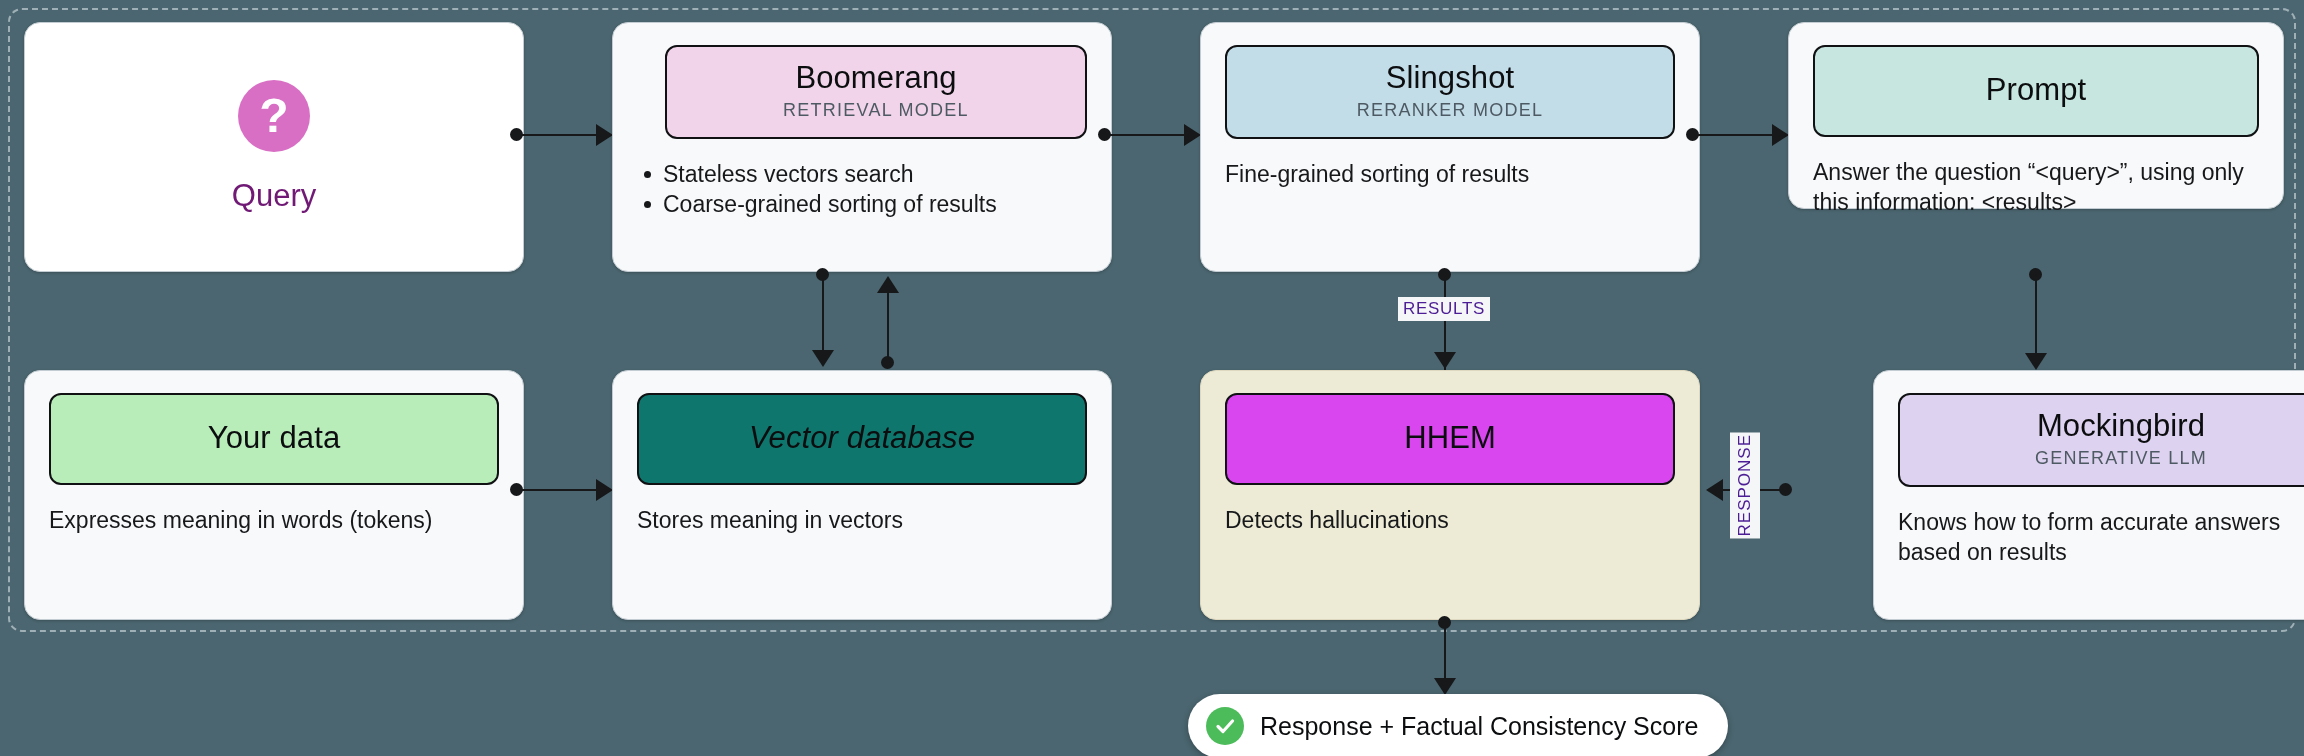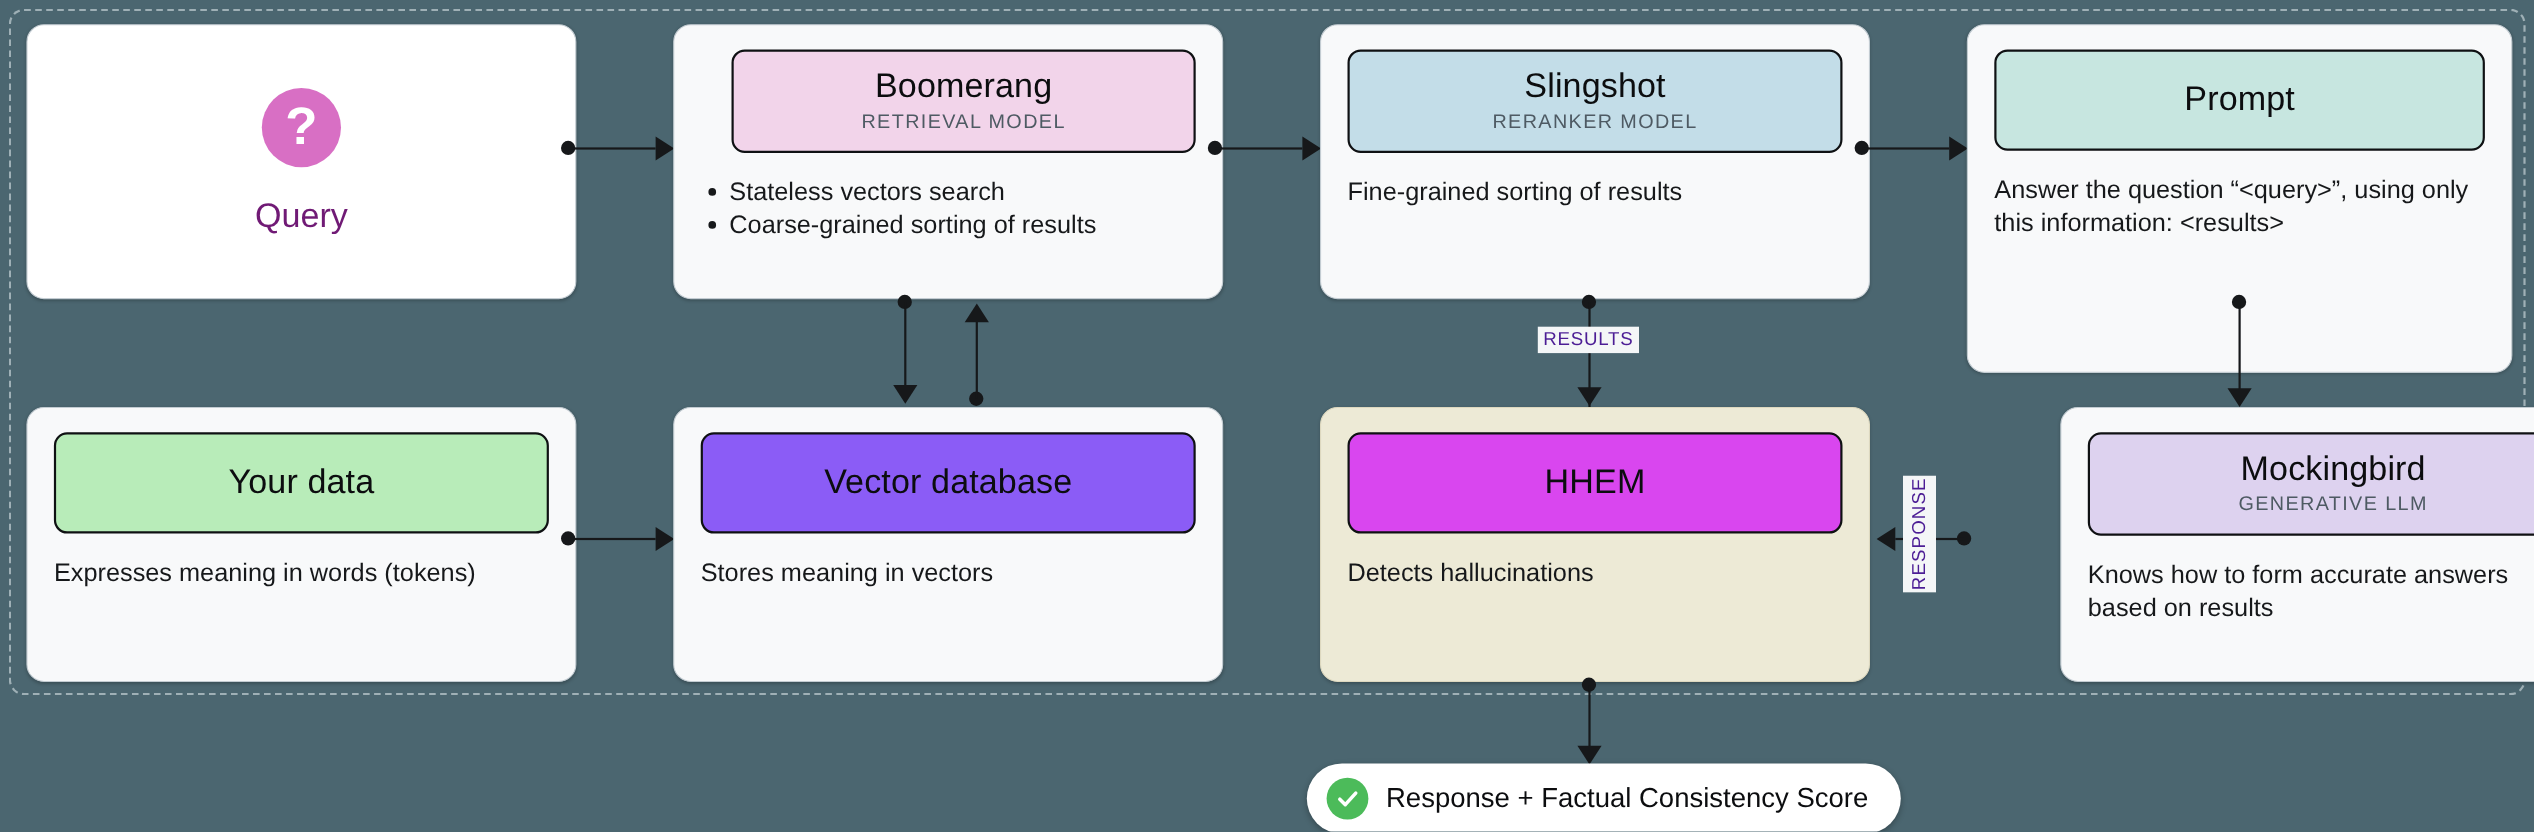--- a/index.html
+++ b/index.html
@@ -177,21 +177,21 @@
     </div>
     <div class="desc">Fine-grained sorting of results</div>
   </div>
 
   <div class="edge">
     <div class="dot" style="left:1686px; top:128px;"></div>
     <div class="h-line" style="left:1693px; top:133.7px; width:79px;"></div>
     <div class="arrow-r" style="left:1772px; top:124px;"></div>
   </div>
 
-  <div class="card" style="left:1788px; top:22px; width:496px; height:317px;">
+  <div class="card" style="left:1788px; top:22px; width:496px; height:187px;">
     <div class="badge tall" style="background:#c7e6e0;">
       <div class="title">Prompt</div>
     </div>
     <div class="desc">Answer the question “&lt;query&gt;”, using only this information: &lt;results&gt;</div>
   </div>
 
   <div class="edge">
     <div class="dot" style="left:816px; top:268px;"></div>
     <div class="v-line" style="left:821.7px; top:275px; height:77px;"></div>
     <div class="arrow-d" style="left:811.7px; top:350px;"></div>
@@ -223,21 +223,21 @@
     <div class="desc">Expresses meaning in words (tokens)</div>
   </div>
 
   <div class="edge">
     <div class="dot" style="left:510px; top:483px;"></div>
     <div class="h-line" style="left:517px; top:488.7px; width:79px;"></div>
     <div class="arrow-r" style="left:596px; top:479px;"></div>
   </div>
 
   <div class="card" style="left:612px; top:370px; width:500px; height:250px;">
-    <div class="badge tall" style="background:#8b5cf6;">
+    <div class="badge tall" style="background:#0f766e;font-style:italic;">
       <div class="title">Vector database</div>
     </div>
     <div class="desc">Stores meaning in vectors</div>
   </div>
 
   <div class="card cream" style="left:1200px; top:370px; width:500px; height:250px;">
     <div class="badge tall" style="background:#d946ef;">
       <div class="title">HHEM</div>
     </div>
     <div class="desc">Detects hallucinations</div>

